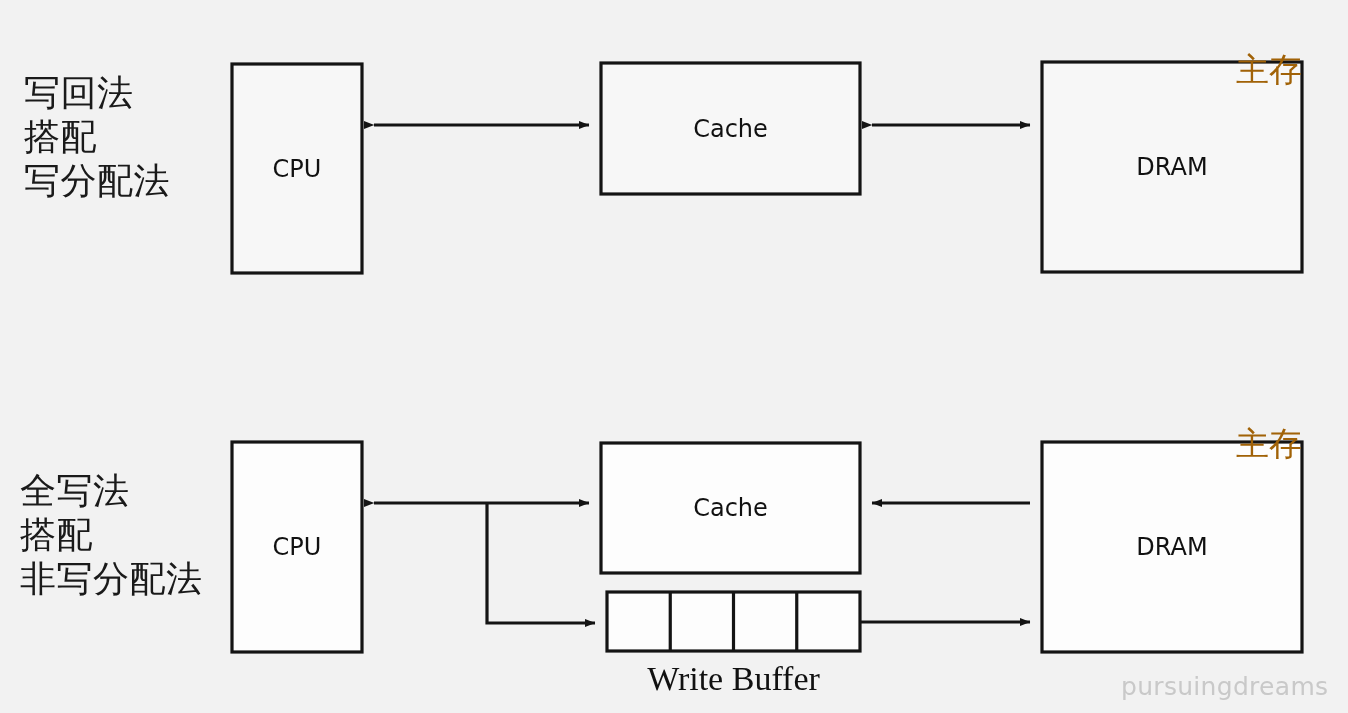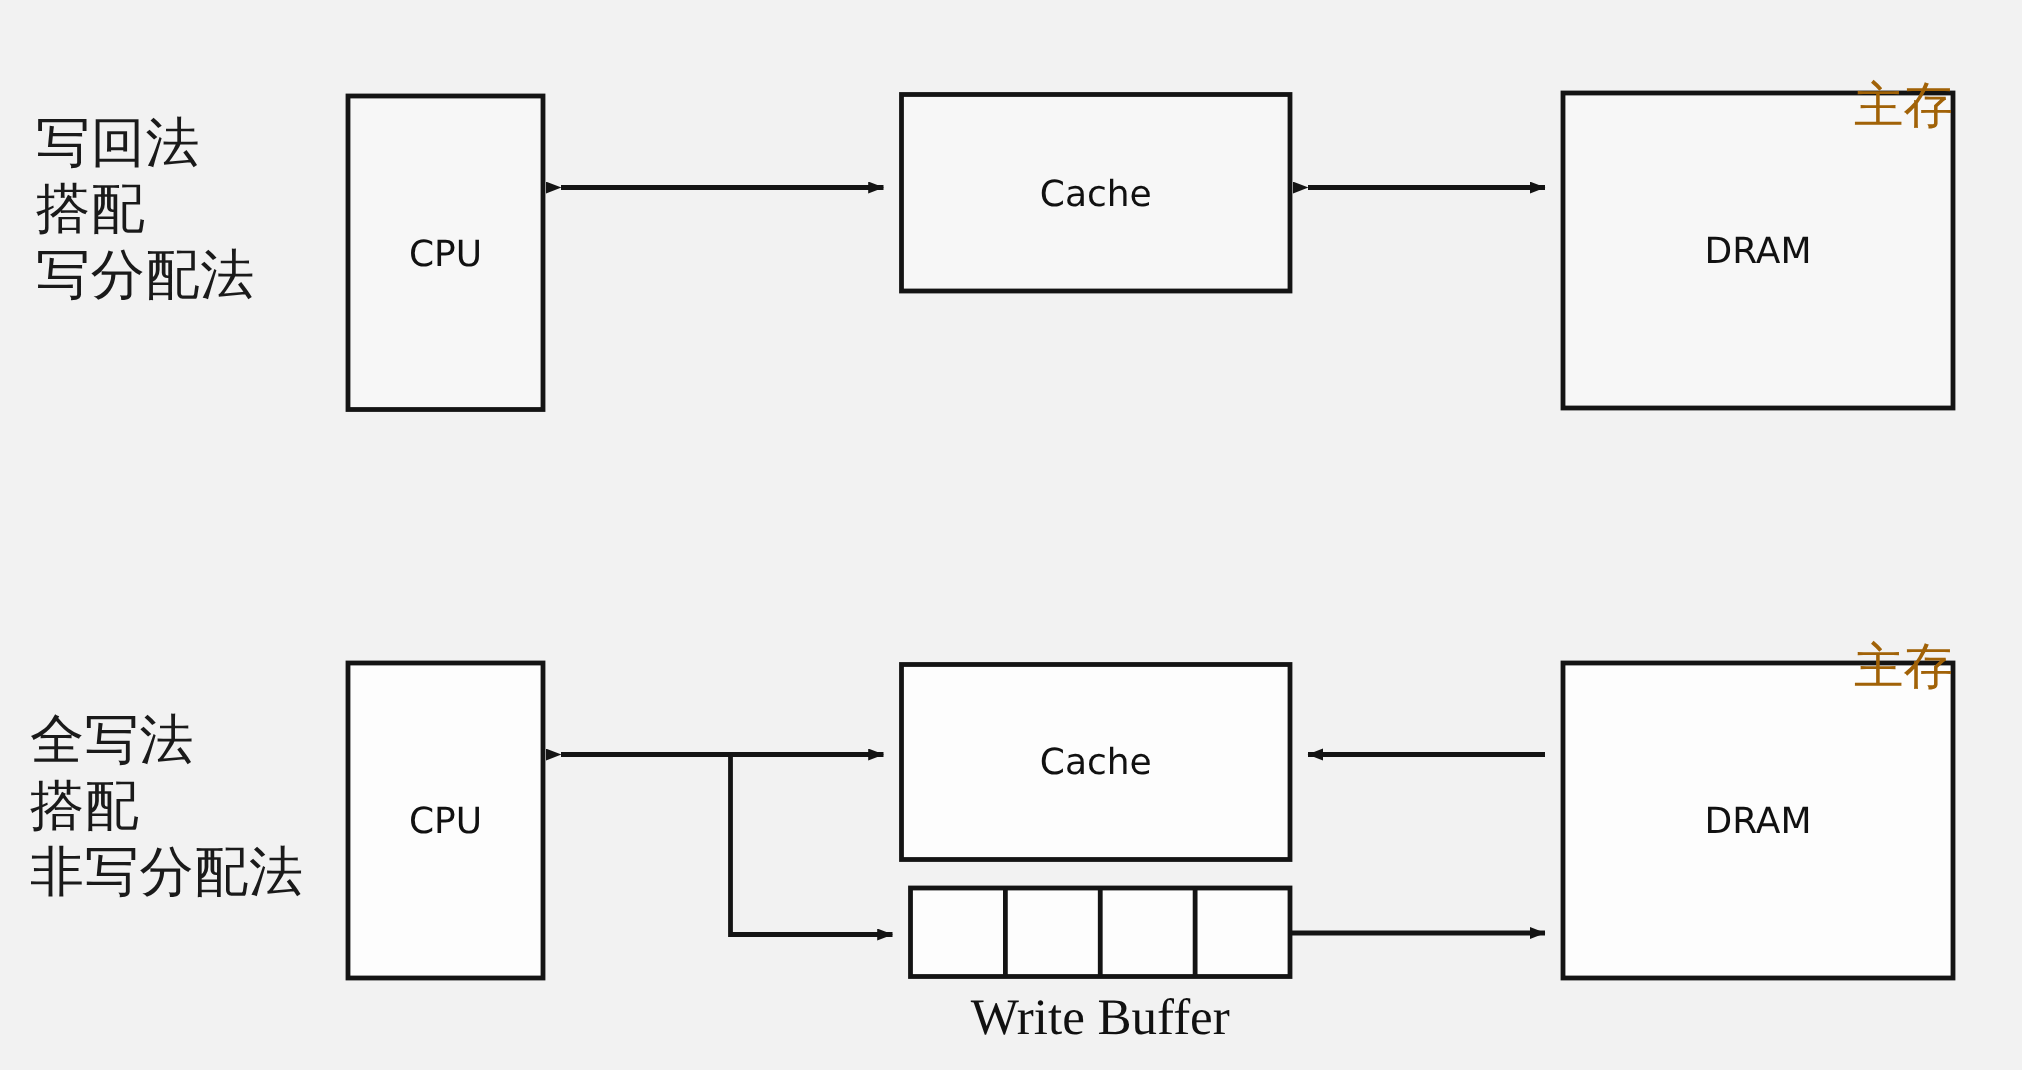--- a/index.html
+++ b/index.html
@@ -17,21 +17,21 @@
   }
   #diagram-svg {
     position: absolute;
     left: 0;
     top: 0;
     width: 1348px;
     height: 713px;
   }
   .cjk-label {
     position: absolute;
-    font-family: Liberation Serif, serif;
+    font-family: Liberation Mono, monospace;
     font-size: 36px;
     color: #1a1a1a;
     line-height: 1.22;
     white-space: pre;
     letter-spacing: 0.5px;
   }
   .mem-label {
     position: absolute;
     font-family: "DejaVu Serif", "Liberation Serif", serif;
     font-size: 33px;
@@ -131,14 +131,15 @@
   <div class="mem-label" style="left:1042px; top:388px; width:260px;">主存</div>
 
   <div class="box-text" style="left:232px; top:442px; width:130px; height:210px;">CPU</div>
 
   <div class="box-text" style="left:601px; top:443px; width:259px; height:130px;">Cache</div>
 
   <div class="box-text" style="left:1042px; top:442px; width:260px; height:210px;">DRAM</div>
 
   <div class="wb-caption" style="left:607px; top:660px; width:253px;">Write Buffer</div>
 
+  <div class="watermark" style="left:1121px; top:672px;">pursuingdreams</div>
 
 </div>
 
 </body></html>

